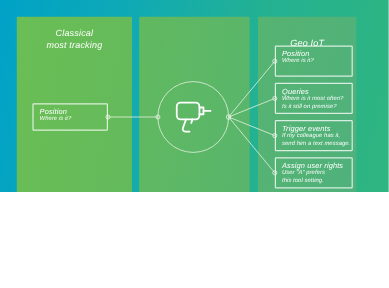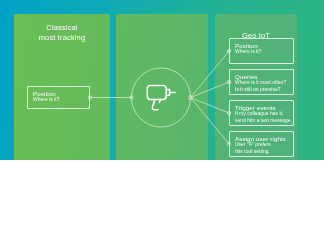--- a/index.html
+++ b/index.html
@@ -9,20 +9,21 @@
   }
   body {
     font-family: "Liberation Sans", sans-serif;
   }
   #stage {
     position: relative;
     width: 324px;
     height: 160px;
     overflow: hidden;
     background: linear-gradient(100deg, #00A2C7 0%, #0DA9B8 28%, #23B193 62%, #2FB57F 100%);
+    font-style: italic;
   }
   
   .column {
     position: absolute;
     top: 14px;
     bottom: -4px;
     border-radius: 1px;
   }
   #col-classical {
     left: 14px;

